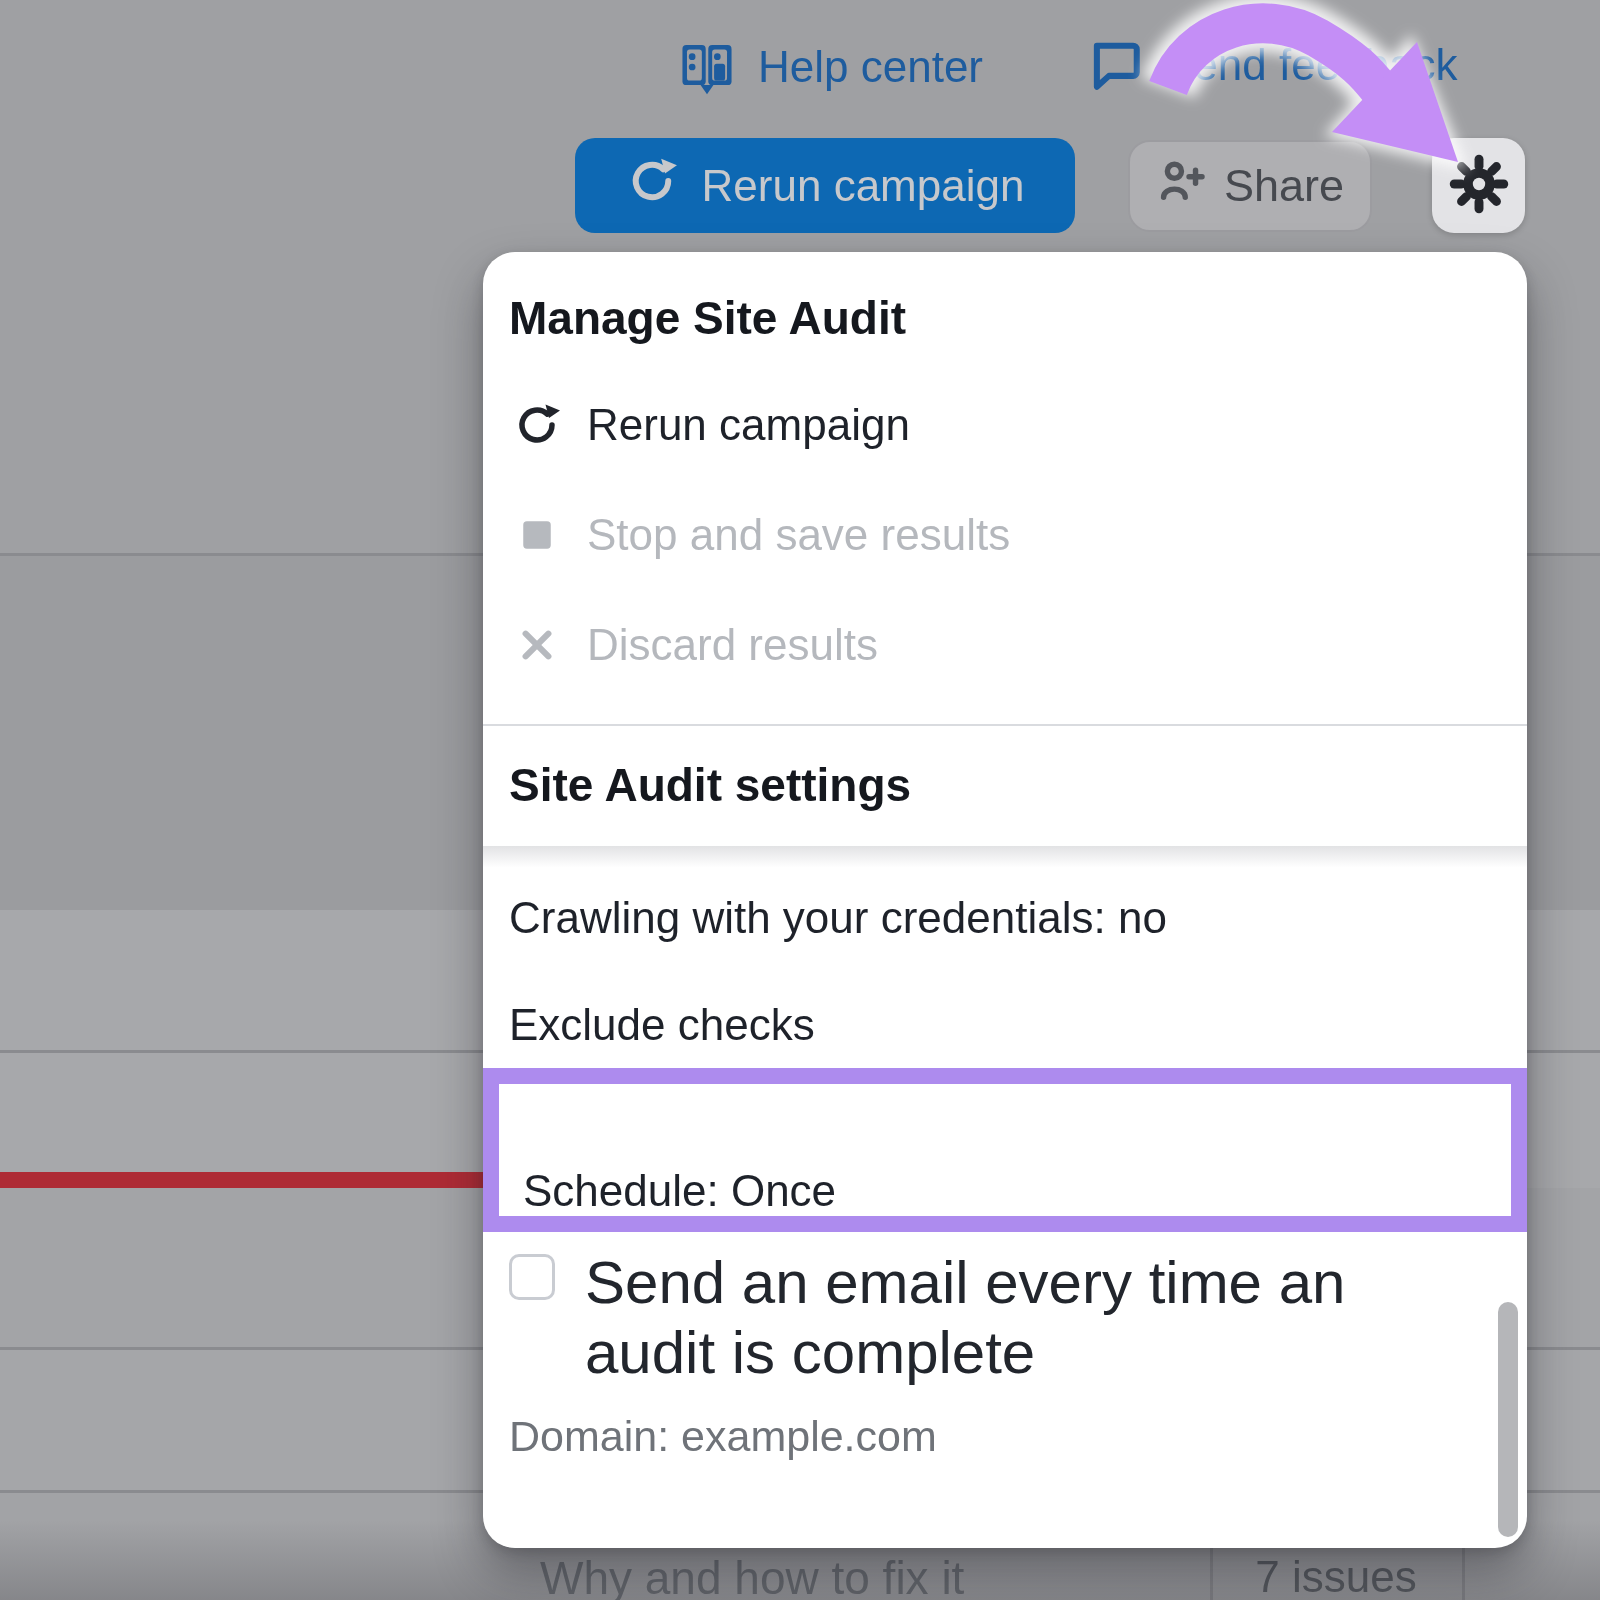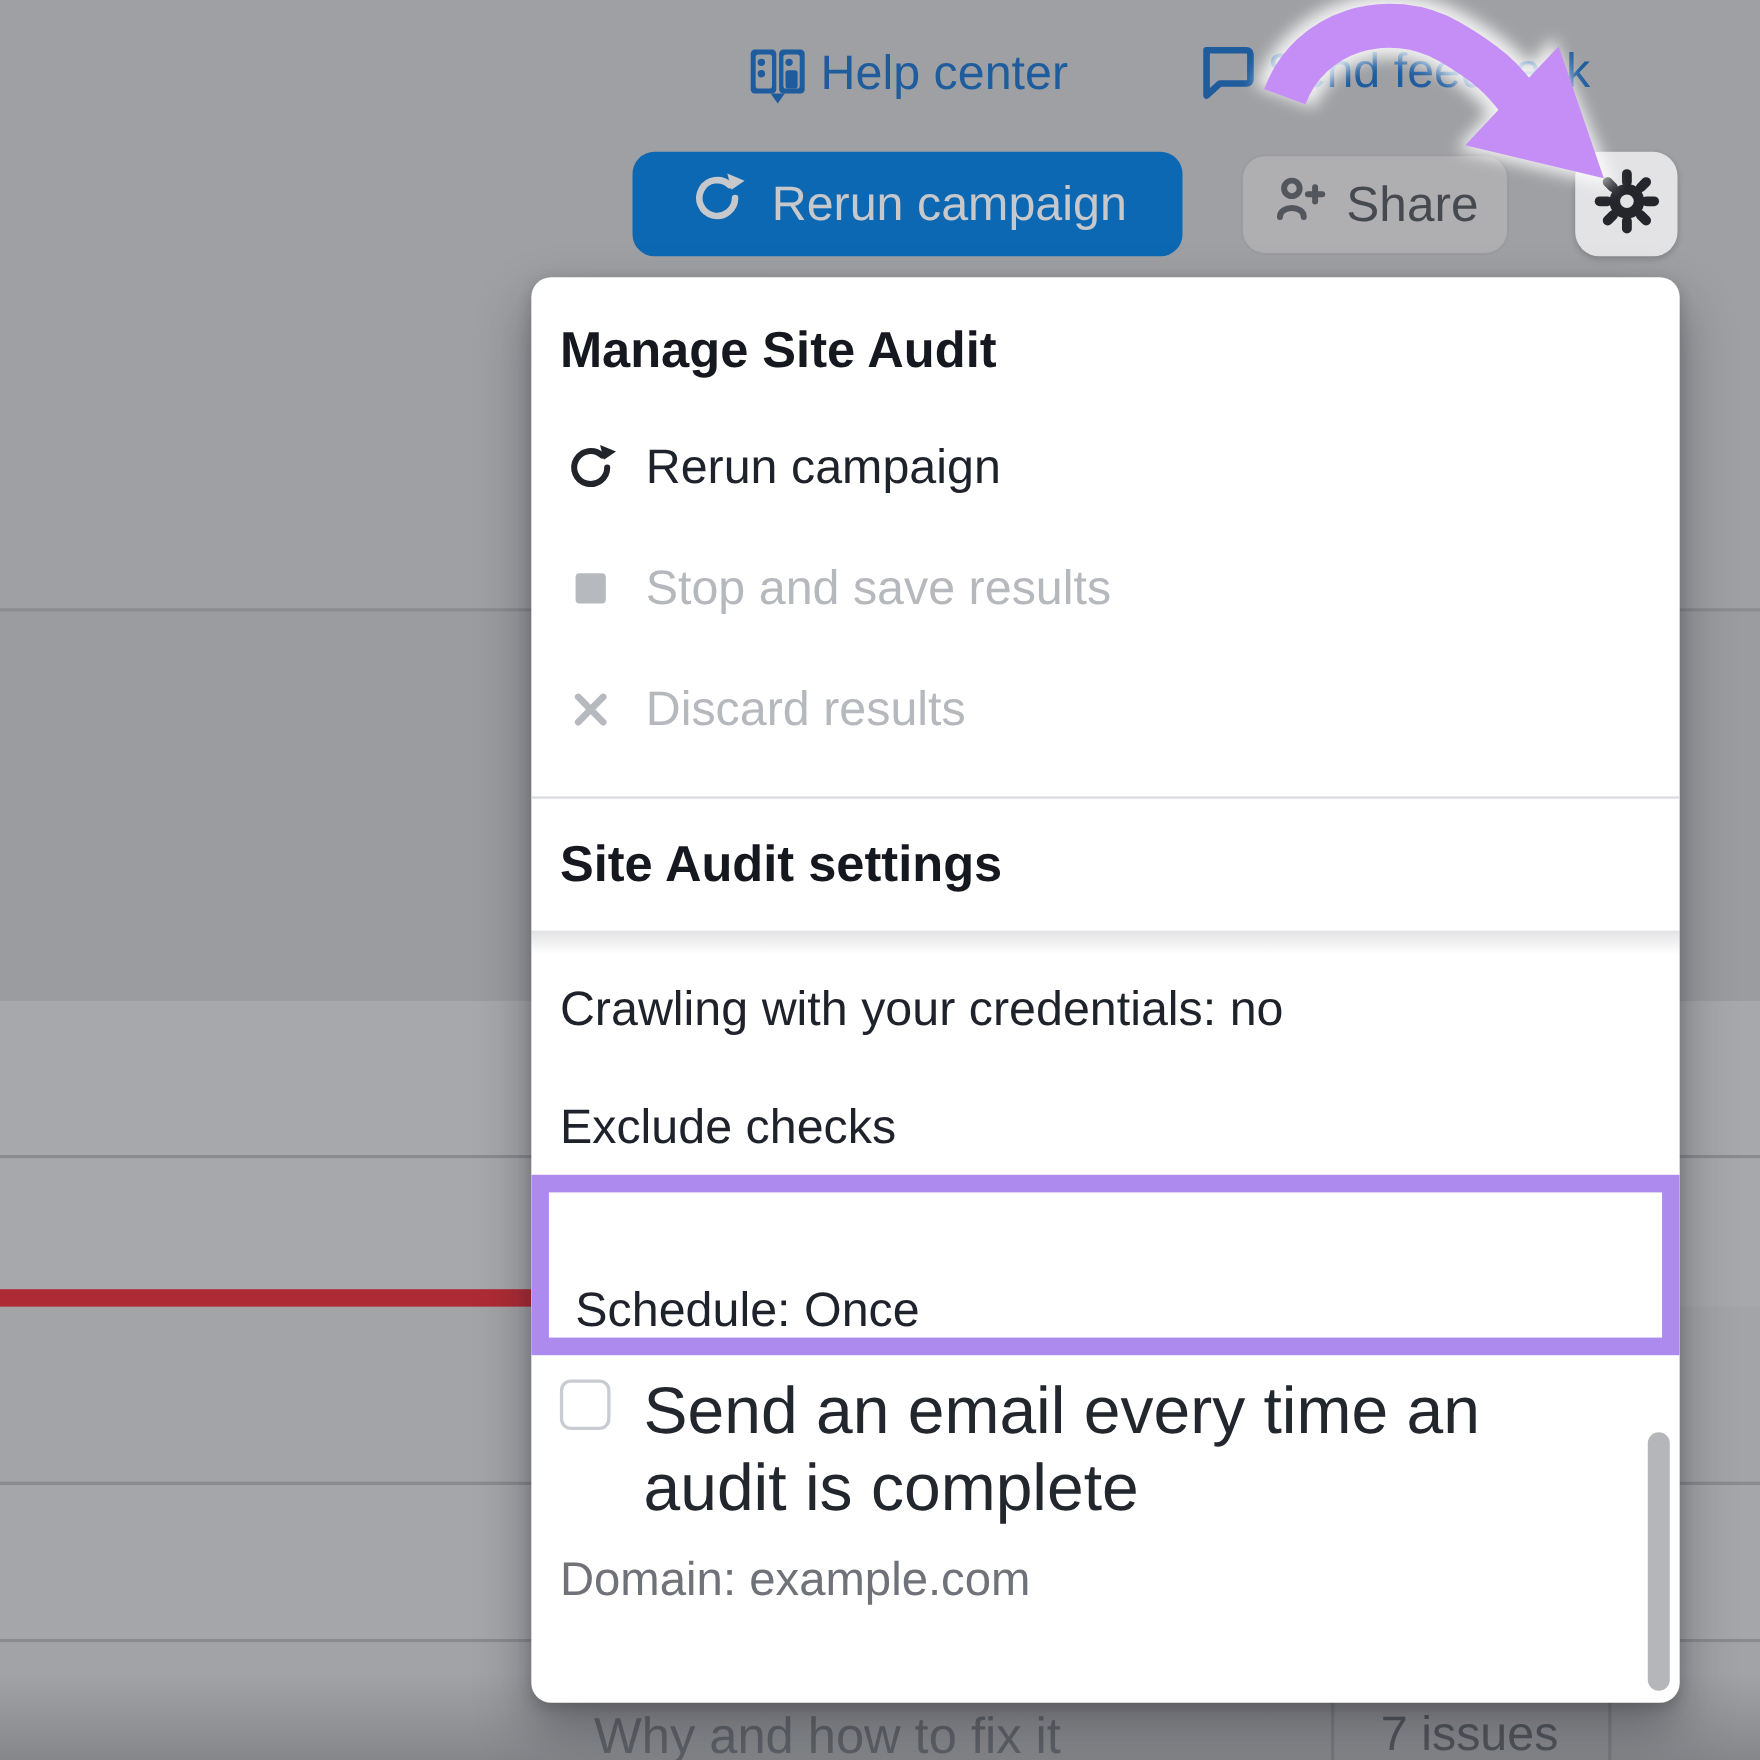--- a/index.html
+++ b/index.html
@@ -16,37 +16,37 @@
   .red-line{position:absolute;left:0;top:1172px;width:483px;height:16px;background:#ae2b35;}
   .bg-bottom-fade{position:absolute;left:0;top:1520px;width:100%;height:80px;
     background:linear-gradient(to bottom, rgba(60,60,66,0) 0%, rgba(60,60,66,.28) 100%);}
 
   .bg-why{position:absolute;left:540px;top:1551px;font-size:46px;color:#6a6e74;white-space:nowrap;}
   .cell-border{position:absolute;top:1493px;height:107px;width:3px;background:#8d8e92;}
   .bg-issues{position:absolute;left:1210px;top:1552px;width:252px;text-align:center;
     font-size:44px;color:#585c62;}
 
   
-  .toplink{position:absolute;top:36px;display:flex;align-items:center;gap:8px;
+  .toplink{position:absolute;top:36px;display:flex;align-items:center;gap:20px;
     color:#1e5c9e;font-size:44px;font-weight:500;white-space:nowrap;cursor:pointer;}
   .toplink svg{display:block;}
 
   
   .btn{position:absolute;display:flex;align-items:center;justify-content:center;
     box-sizing:border-box;cursor:pointer;white-space:nowrap;}
   .btn-rerun{left:575px;top:138px;width:500px;height:95px;border-radius:20px;
     background:#0d68b3;color:#c7c8cb;font-size:44px;font-weight:500;gap:24px;}
   .btn-share{left:1128px;top:140px;width:244px;height:92px;border-radius:22px;
     background:#afafb2;border:2px solid #9c9ca0;color:#46494f;font-size:45px;font-weight:500;gap:16px;}
   .btn-gear{left:1432px;top:138px;width:93px;height:95px;border-radius:22px;
     background:#e3e3e6;box-shadow:0 2px 6px rgba(0,0,0,.18);color:#24262c;}
 
   
   .panel{position:absolute;left:483px;top:252px;width:1044px;height:1296px;
-    background:#ffffff;border-radius:18px;
+    background:#ffffff;border-radius:32px;
     box-shadow:0 24px 48px rgba(28,28,36,.40), 0 4px 12px rgba(28,28,36,.20);
     z-index:3;}
   .panel-heading{position:absolute;left:26px;font-size:46px;font-weight:700;color:#15181e;
     line-height:56px;white-space:nowrap;}
   .menu-item{position:absolute;left:30px;height:60px;display:flex;align-items:center;gap:26px;
     font-size:44px;white-space:nowrap;cursor:pointer;}
   .menu-item .mi-icon{width:48px;display:flex;justify-content:center;}
   .mi-enabled{color:#1e222a;}
   .mi-disabled{color:#b5b8bd;cursor:default;}
   .panel-divider{position:absolute;left:0;top:472px;width:100%;height:2px;background:#d9dbdf;}

